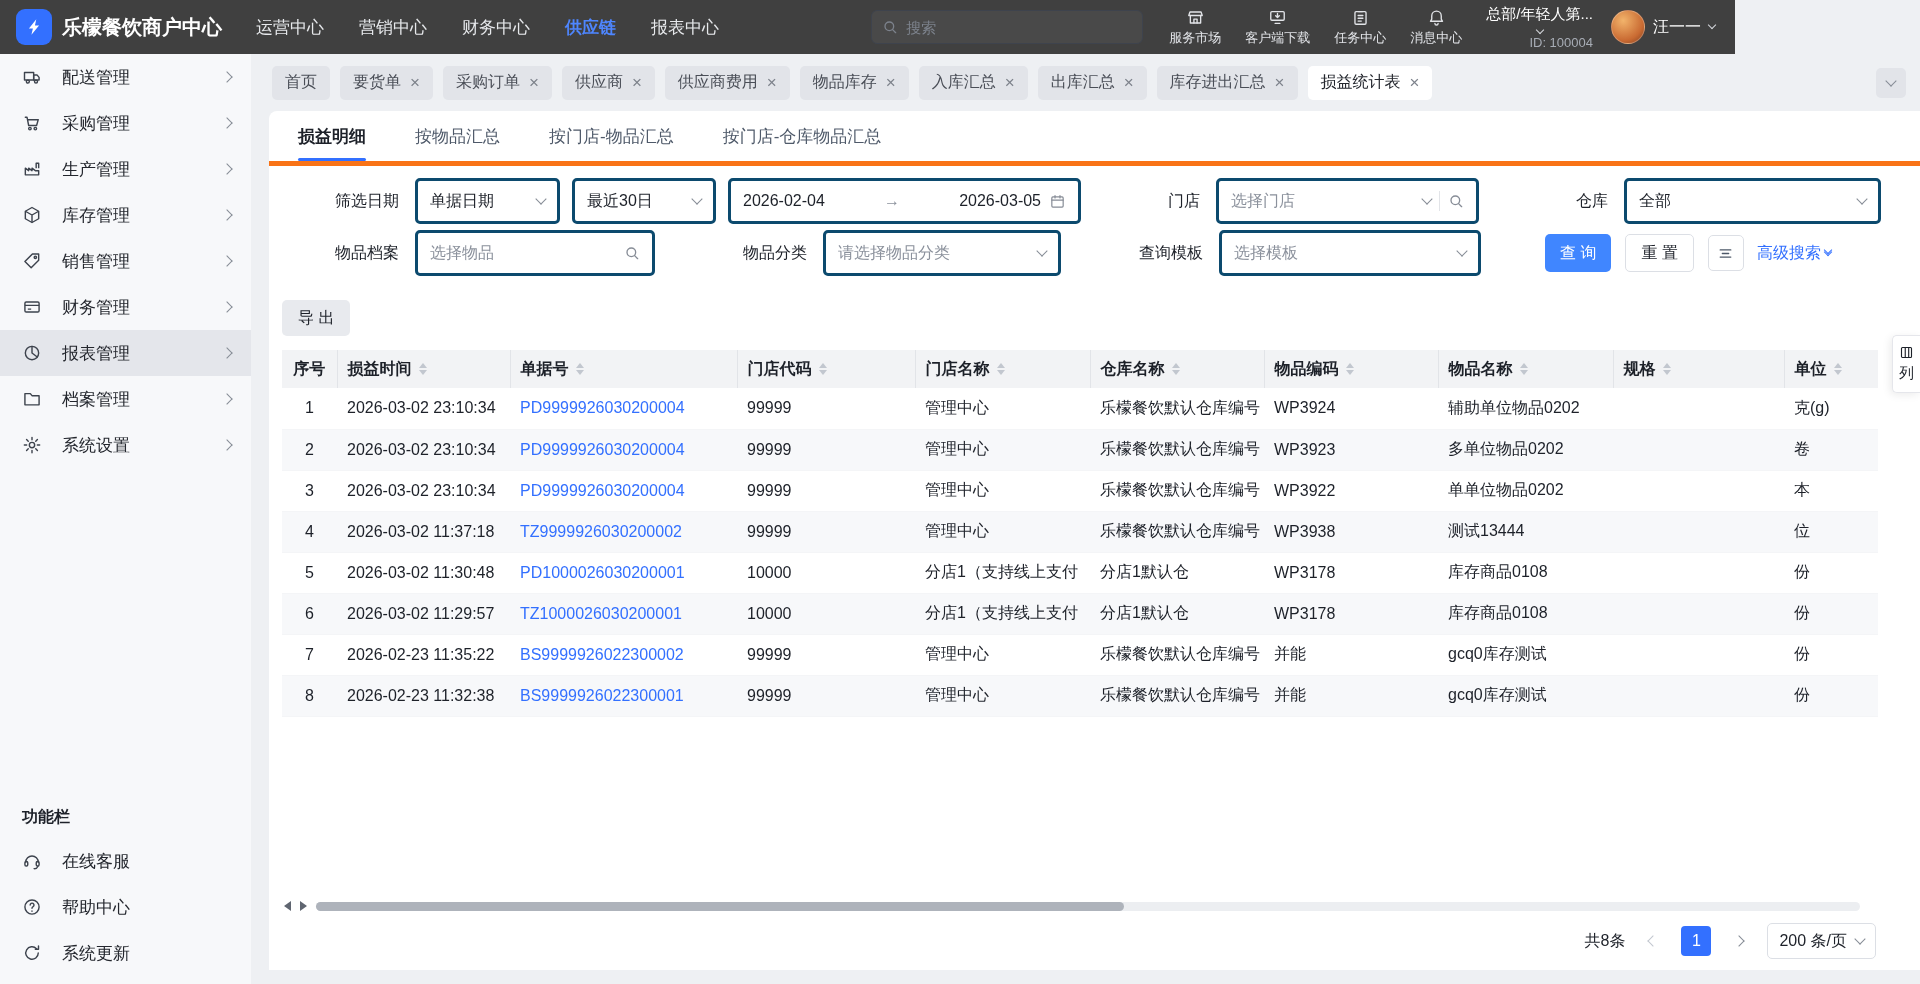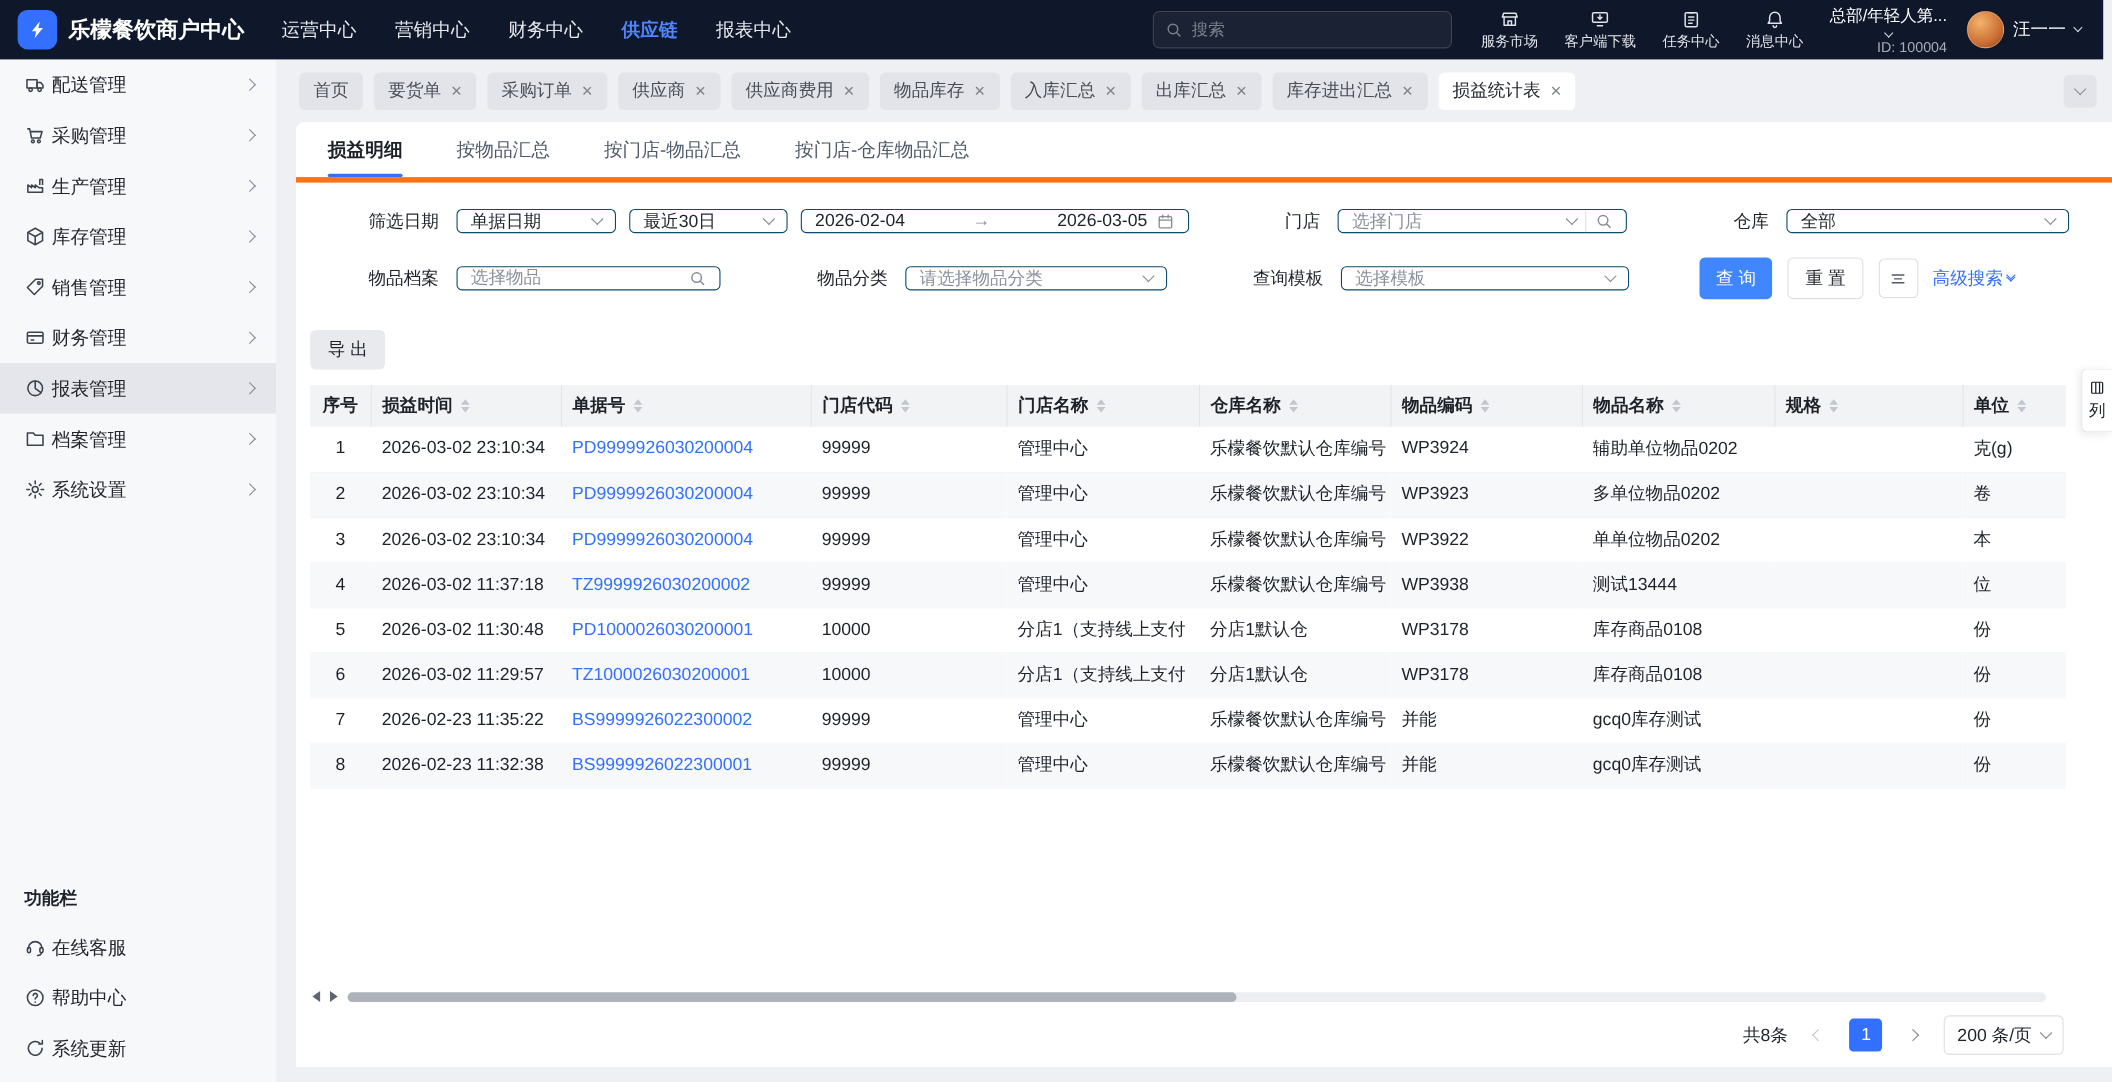--- a/index.html
+++ b/index.html
@@ -2,21 +2,21 @@
 <html><head>
 <meta charset="utf-8">
 <style>
   * { margin:0; padding:0; box-sizing:border-box; }
   html,body { width:1920px; height:984px; overflow:hidden;
     font-family:"Liberation Sans","DejaVu Sans",sans-serif;
     background:#eef0f3; color:#1d2129; }
   svg { display:block; }
 
   
-  .header { position:fixed; top:0; left:0; width:1912px; height:54px; background:#0f172a;
+  .header { position:fixed; top:0; left:0; width:1735px; height:54px; background:#404040;
     display:flex; align-items:center; padding:0 20px 0 16px; z-index:30; }
   .logo { width:36px; height:36px; border-radius:9px; background:#3370ff; flex:none;
     display:flex; align-items:center; justify-content:center; cursor:pointer; }
   .app-title { color:#fff; font-size:20px; font-weight:bold; margin-left:10px; white-space:nowrap; }
   .hnav { display:flex; margin-left:34px; gap:35px; }
   .hnav-item { color:#e7e9ec; font-size:17px; cursor:pointer; white-space:nowrap; }
   .hnav-item.active { color:#4e86ff; font-weight:600; }
   .hsearch { margin-left:auto; width:272px; height:34px; border:1px solid #3e434d; border-radius:6px;
     display:flex; align-items:center; padding:0 10px; gap:8px; background:rgba(255,255,255,.05); flex:none; }
   .hsearch input { background:transparent; border:none; outline:none; color:#dfe1e5; font-size:15px; width:100%; }
@@ -35,21 +35,21 @@
   .chev { width:8px; height:8px; border-right:1.6px solid #868c96; border-bottom:1.6px solid #868c96; flex:none; }
   .chev.down { transform:rotate(45deg); margin-top:-4px; }
   .chev.right { transform:rotate(-45deg); }
   .chev.left  { transform:rotate(135deg); }
   .chev.white { border-color:#d6d9de; }
   .chev.sm { width:6px; height:6px; }
 
   
   .sidebar { position:fixed; top:54px; left:0; width:251px; height:930px; background:#f7f8fa;
     display:flex; flex-direction:column; z-index:20; }
-  .sitem { height:46px; display:flex; align-items:center; padding:0 20px 0 22px; gap:5px;
+  .sitem { height:46px; display:flex; align-items:center; padding:0 20px 0 22px; gap:20px;
     font-size:17px; color:#23262d; cursor:pointer; white-space:nowrap; }
   .sitem.active { background:#e4e6eb; }
   .sitem .grow { flex:1; }
   .sicon { color:#3d434d; flex:none; }
   .sfooter { margin-top:auto; padding-bottom:8px; }
   .sfooter-title { font-size:16px; font-weight:600; color:#1d2129; padding:12px 22px 10px; }
 
   
   .main { position:fixed; top:54px; left:251px; width:1669px; height:930px; }
   .tabsbar { height:57px; display:flex; align-items:center; padding:0 14px 0 21px; gap:10px; }
@@ -67,21 +67,21 @@
     padding-left:29px; gap:49px; }
   .rtab { font-size:17px; color:#4e5969; display:flex; align-items:center; position:relative; cursor:pointer; white-space:nowrap; }
   .rtab.active { color:#1d2129; font-weight:600; }
   .rtab.active::after { content:""; position:absolute; left:0; right:0; bottom:0; height:3px; background:#3370ff; border-radius:2px; }
 
   
   .filters { padding-top:16px; }
   .frow { display:flex; align-items:center; height:38px; margin-bottom:14px; }
   .flabel { font-size:16px; color:#1d2129; text-align:right; margin-right:16px; white-space:nowrap; }
   .w130 { width:130px;text-align:right; }
-  .ctrl { height:22px; border:1px solid #0c4a6e; border-radius:5px; background:#fff;
+  .ctrl { height:46px; border:3px solid #0c4a6e; border-radius:5px; background:#fff;
     display:flex; align-items:center; padding:0 12px; font-size:16px; color:#1d2129; gap:8px; cursor:pointer; }
   .ctrl .ph { color:#8b919c; }
   .ctrl .val { flex:1; white-space:nowrap; overflow:hidden; }
   .ctrl input { border:none; outline:none; font-size:16px; width:100%; background:transparent; }
   .ctrl input::placeholder { color:#8b919c; }
   .vdiv { width:1px; height:20px; background:#e2e4e8; }
   .micon { color:#868c96; flex:none; }
   .btn-primary { height:38px; padding:0 15px; background:#4086ff; color:#fff; border:none;
     border-radius:5px; font-size:16px; cursor:pointer; white-space:nowrap; }
   .btn-plain { height:38px; padding:0 15px; background:#fff; color:#1d2129; border:1px solid #dcdfe5;

